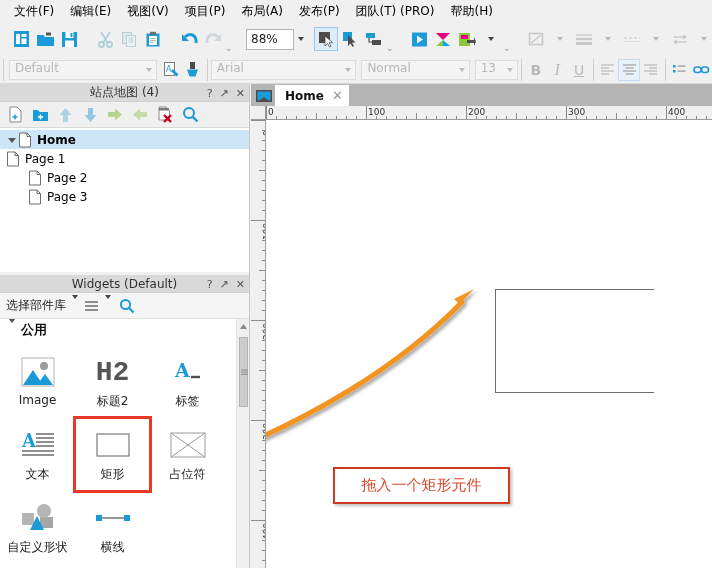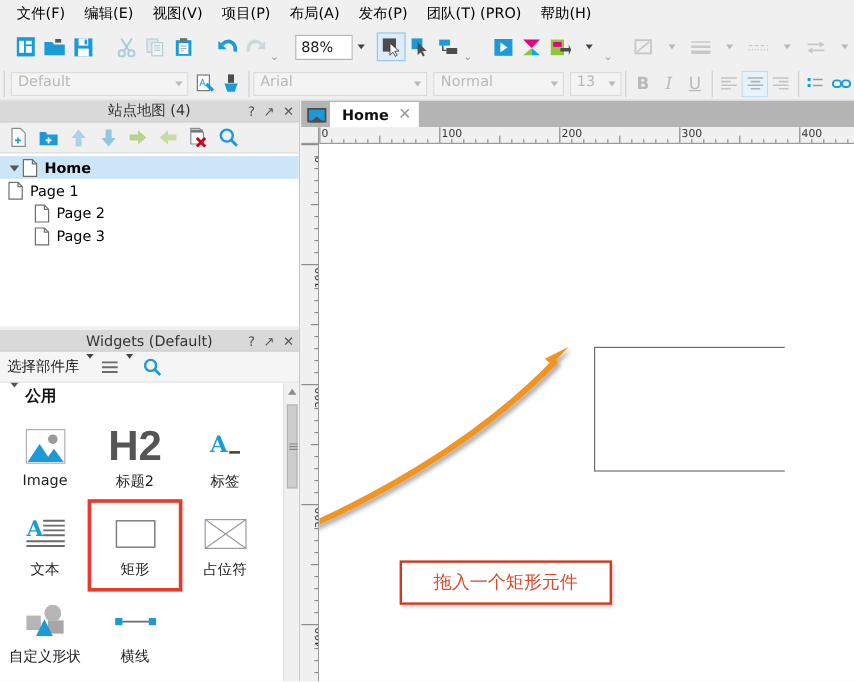--- a/index.html
+++ b/index.html
@@ -633,21 +633,21 @@
               <path d="M2 28 L12 13 L22 28 Z" fill="#1a9bd7"></path>
               <path d="M16 28 L24 17 L32 28 Z" fill="#1a9bd7"></path>
             </svg>
           </span>
           <span class="cap">Image</span>
         </div>
 
 
         <div class="wcell">
           <span class="gfx">
-            <span style="font-size:35px;font-weight:bold;color:#555;font-family:Liberation Sans, sans-serif;">H2</span>
+            <span style="font-size:28px;font-weight:bold;color:#555;font-family:Liberation Mono, monospace;">H2</span>
           </span>
           <span class="cap">标题2</span>
         </div>
 
         <div class="wcell">
           <span class="gfx">
             <svg class="svgicon" width="34" height="28" viewBox="0 0 34 28">
               <text x="4" y="19" font-size="19" font-weight="bold" fill="#1a9bd7" font-family="DejaVu Serif">A</text>
               <path d="M20 19h9" stroke="#4d4d4d" stroke-width="2.4"></path>
             </svg>

